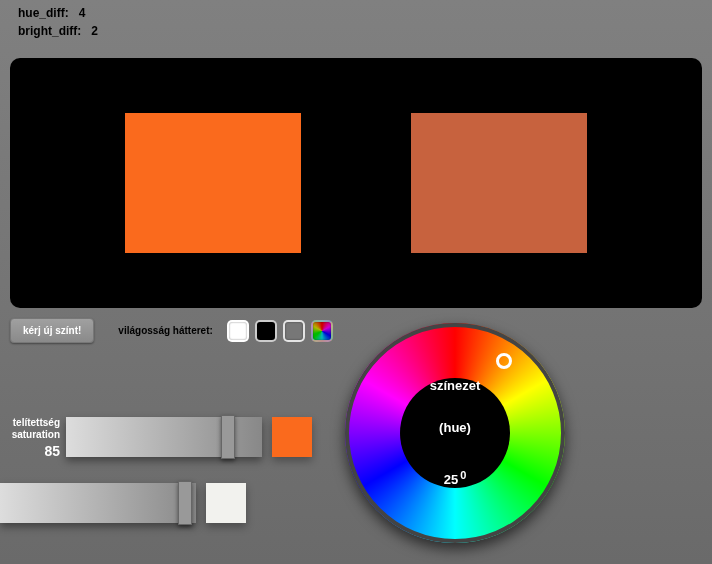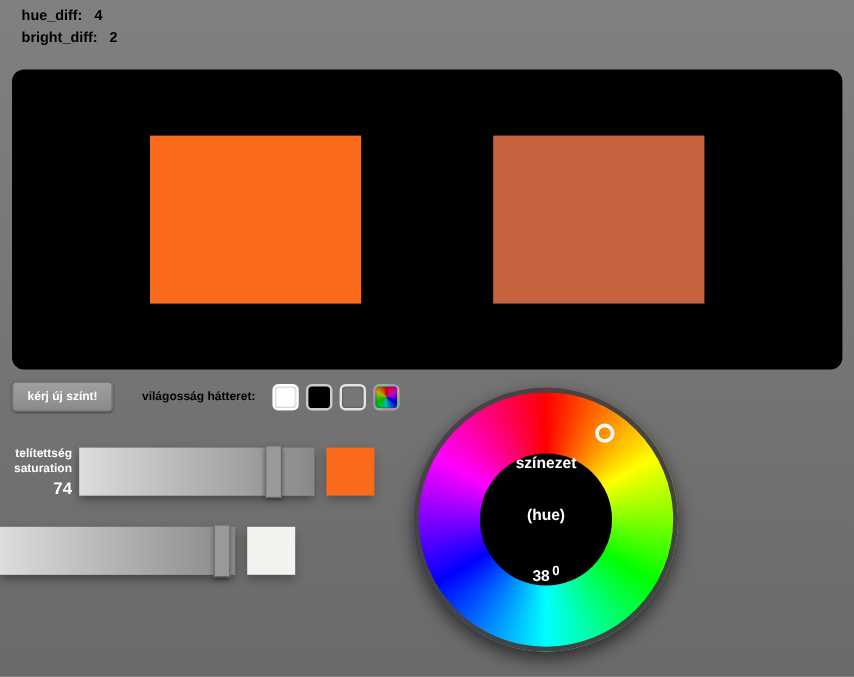--- a/index.html
+++ b/index.html
@@ -81,20 +81,21 @@
   .lower {
     position: relative;
     margin-top: 30px;
   }
 
   .slider-block {
     position: absolute;
     left: 0;
     display: flex;
     align-items: center;
+    margin-top: 44px;
   }
   .slider-block.sat { top: 0px; }
   .slider-block.bri { top: 66px; }
 
   .slider-labelcol {
     width: 66px;
     text-align: right;
     color: #fff;
     font-size: 10px;
     font-weight: bold;
@@ -205,41 +206,41 @@
     <div class="chip multi"></div>
   </div>
 </div>
 
 <div class="lower">
 
   <div class="slider-block sat">
     <div class="slider-labelcol">
       <div>telítettség</div>
       <div>saturation</div>
-      <span class="val">74</span>
+      <span class="val">85</span>
     </div>
     <div class="slider-track">
       <div class="slider-thumb" id="sat-thumb" style="left: 154.7px;"></div>
     </div>
     <div class="slider-swatch" id="sat-swatch" style="background: rgb(250, 106, 29);"></div>
   </div>
 
   <div class="slider-block bri">
     <div class="slider-track">
       <div class="slider-thumb" id="bri-thumb" style="left: 178.36px;"></div>
     </div>
     <div class="slider-swatch" id="bri-swatch" style="background: rgb(242, 242, 238);"></div>
   </div>
 
   <div class="wheel-wrap">
     <div class="wheel">
       <div class="wheel-center">
         <div>színezet</div>
         <div>(hue)</div>
         <div class="numline">
-          <span>38</span><span class="sup">0</span>
+          <span>25</span><span class="sup">0</span>
         </div>
       </div>
       <div class="wheel-cursor" id="wheel-cursor" style="left: 151px; top: 30px;"></div>
     </div>
   </div>
 
 </div>
 
 </body></html>

